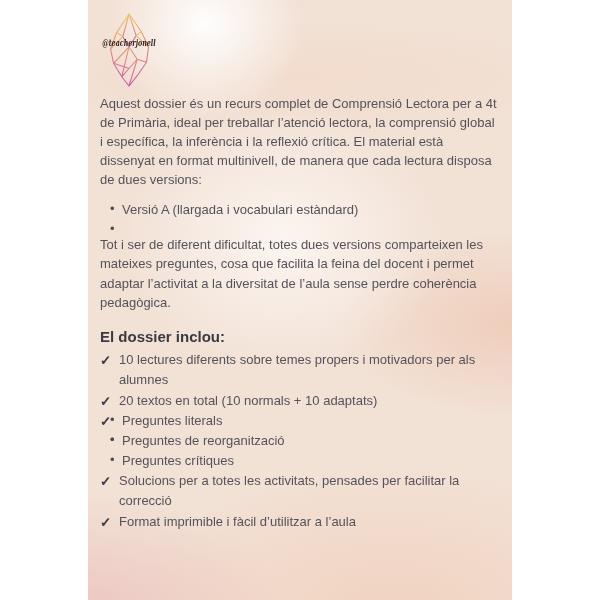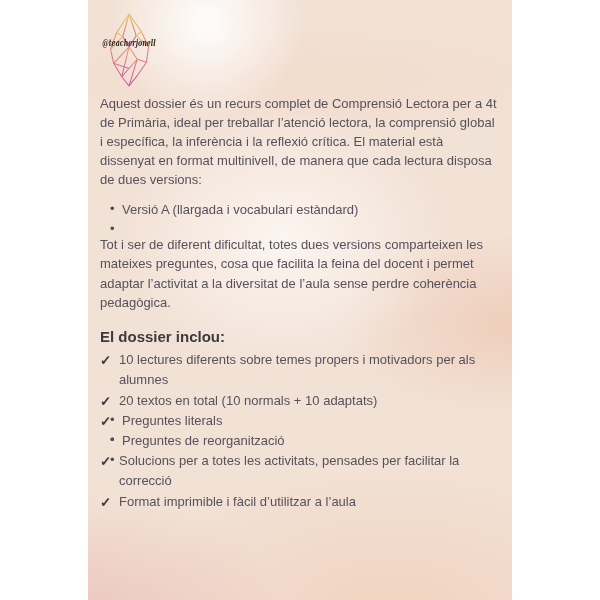--- a/index.html
+++ b/index.html
@@ -130,20 +130,21 @@
         </li>
         <li>
           <span class="dot">•</span>
         </li>
         <li>
           <span class="dot">•</span>
           <span>Preguntes de reorganització</span>
         </li>
         <li>
           <span class="dot">•</span>
+          <span>Preguntes crítiques</span>
         </li>
       </ul>
 
       <div class="check-item">
         <span class="check">✓</span>
         <span>Solucions per a totes les activitats, pensades per facilitar la correcció</span>
       </div>
       <div class="check-item">
         <span class="check">✓</span>
         <span>Format imprimible i fàcil d’utilitzar a l’aula</span>

